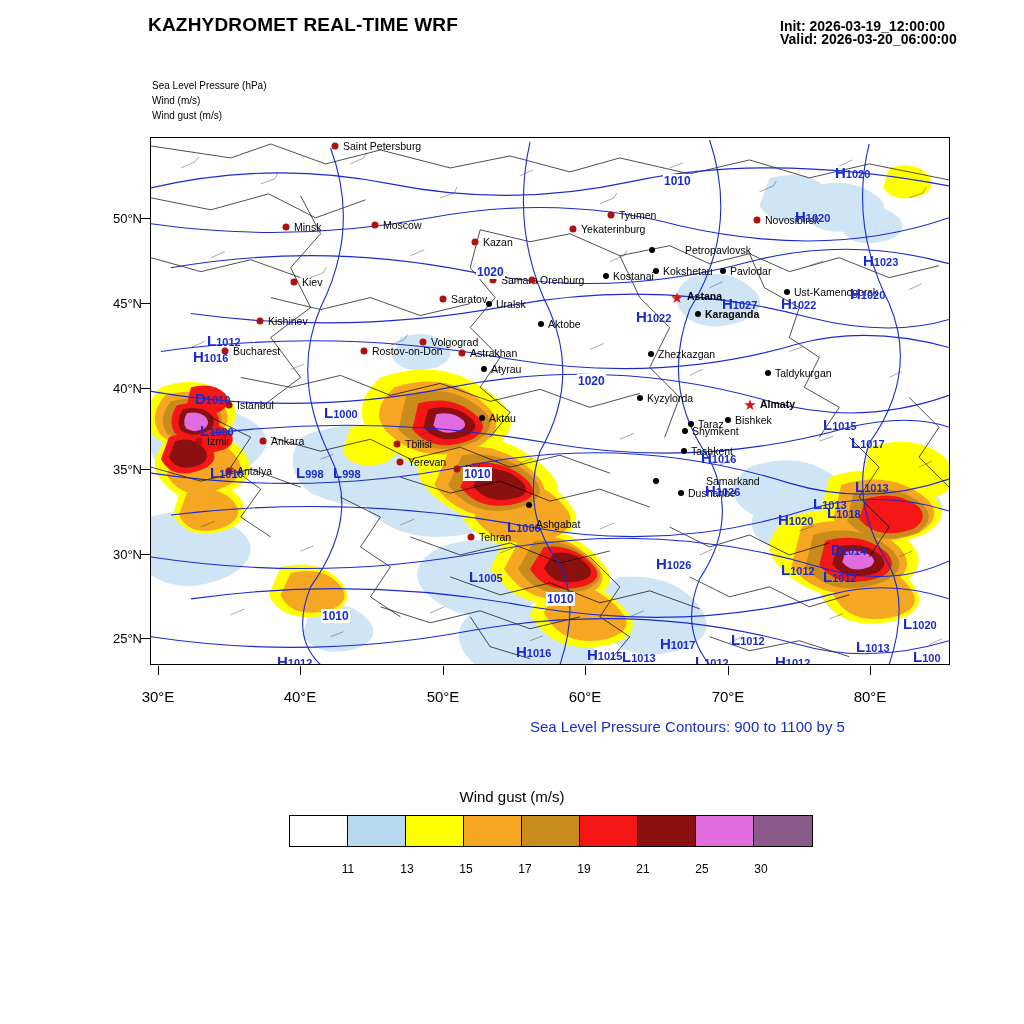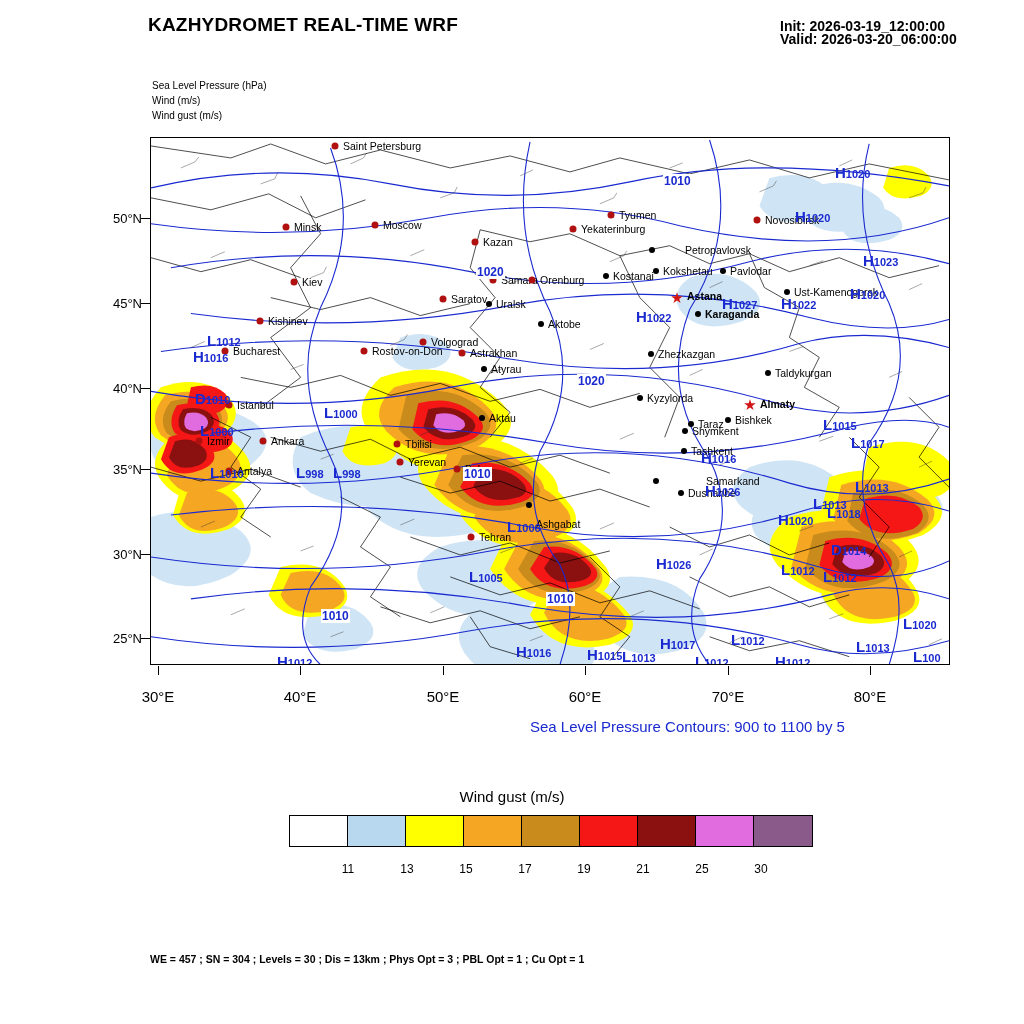--- a/index.html
+++ b/index.html
@@ -633,14 +633,13 @@
   <span style="left:98px;">13</span>
   <span style="left:157px;">15</span>
   <span style="left:216px;">17</span>
   <span style="left:275px;">19</span>
   <span style="left:334px;">21</span>
   <span style="left:393px;">25</span>
   <span style="left:452px;">30</span>
 </div>
 
 <div class="footer">
-  <div>WE = 457 ; SN = 304 ; Levels = 30 ; Dis = 13km ; Phys Opt = 3 ; PBL Opt = 1 ; Cu Opt = 1</div>
 </div>
 
 </body></html>

